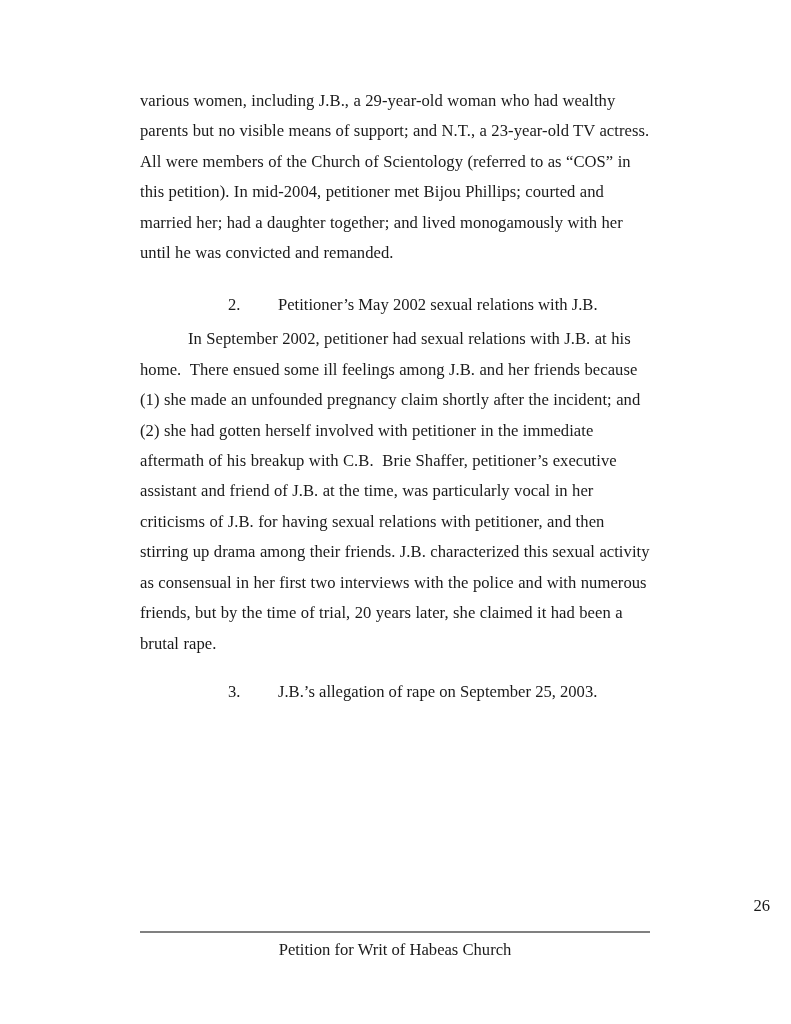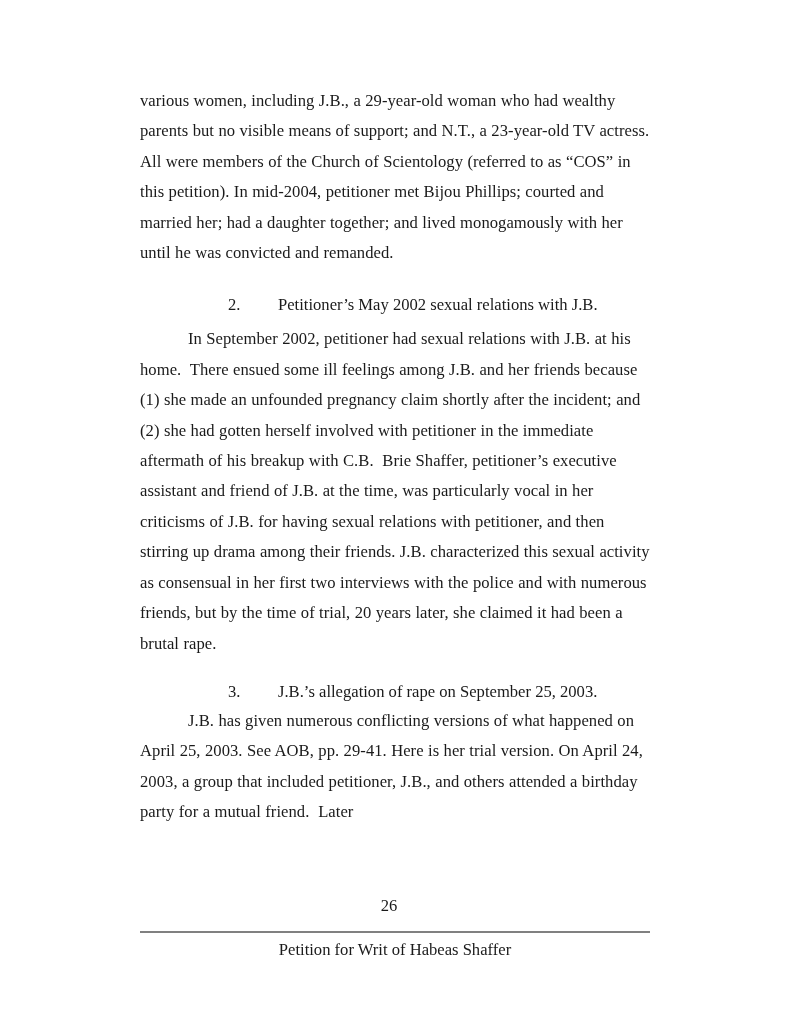--- a/index.html
+++ b/index.html
@@ -63,21 +63,21 @@
   .gap-after-heading  { height: 8px; }
   .gap-before-heading-3 { height: 22px; }
   .gap-after-heading-3  { height: 2px; }
 
   
   .page-number {
     position: absolute;
     left: 8px;
     right: 0;
     top: 896px;
-    text-align: center;
+    text-align: right;
     font-size: 16.6px;
     line-height: 20px;
   }
   .footer-rule {
     position: absolute;
     left: 140px;
     top: 931px;
     width: 510px;
     height: 2px;
     background: #808080;
@@ -114,23 +114,22 @@
 
     <div class="gap-before-heading-3"></div>
 
     <div class="section-heading">
       <span class="num">3.</span>
       <span class="htext">J.B.’s allegation of rape on September 25, 2003.</span>
     </div>
 
     <div class="gap-after-heading-3"></div>
 
-    <p class="para indented">J.B. has given numerous conflicting versions of what happened on April 25, 2003. See AOB, pp. 29-41. Here is her trial version. On April 24, 2003, a group that included petitioner, J.B., and others attended a birthday party for a mutual friend.  Later</p>
 
   </div>
 
   <div class="page-number">26</div>
 
   <div class="footer-rule"></div>
 
-  <div class="footer-title">Petition for Writ of Habeas Shaffer</div>
+  <div class="footer-title">Petition for Writ of Habeas Church</div>
 
 </div>
 
 </body></html>

